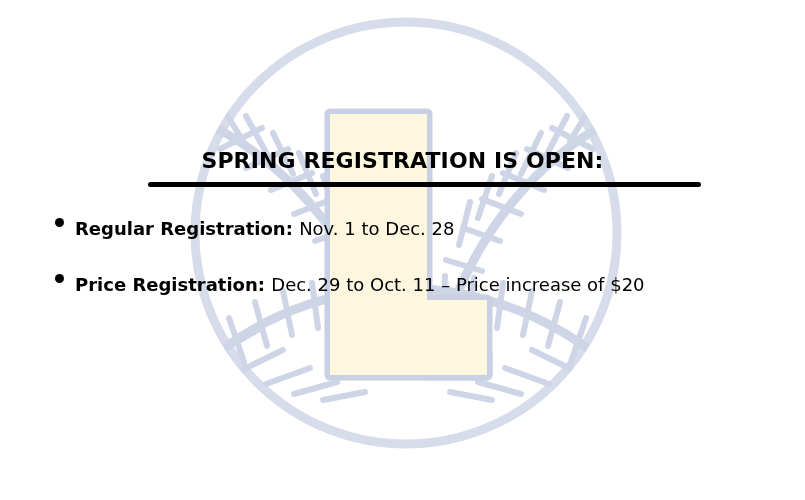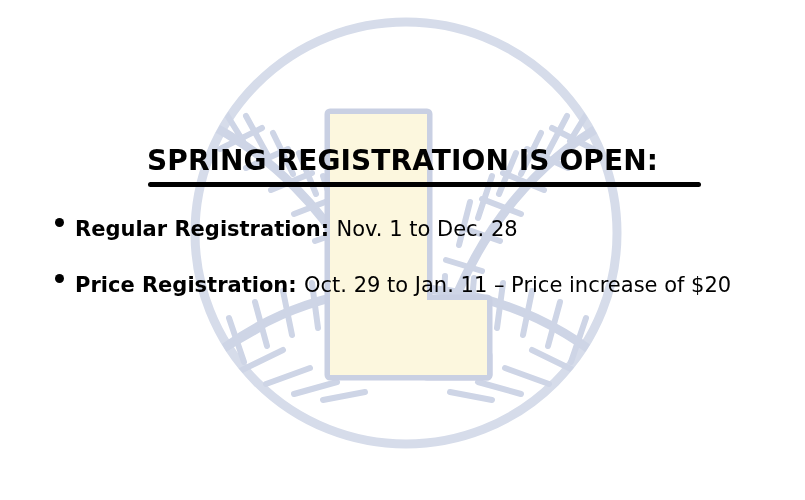--- a/index.html
+++ b/index.html
@@ -33,21 +33,21 @@
   #title-block {
     position: absolute;
     left: 0;
     top: 142px;
     width: 805px;
     text-align: center;
   }
   #page-title {
     font-family: "DejaVu Sans", "Liberation Sans", sans-serif;
     font-weight: bold;
-    font-size: 28px;
+    font-size: 22px;
     letter-spacing: 0.1px;
     color: #000000;
     line-height: 38px;
     white-space: nowrap;
   }
   #title-underline {
     position: absolute;
     left: 148px;
     top: 182px;
     width: 553px;
@@ -73,21 +73,21 @@
     flex: 0 0 auto;
     width: 9px;
     height: 9px;
     border-radius: 50%;
     background: #000000;
     margin-top: 4px;
     margin-right: 11px;
   }
   .bullet-text {
     font-family: "DejaVu Sans", "Liberation Sans", sans-serif;
-    font-size: 21px;
+    font-size: 18px;
     line-height: 30px;
     color: #000000;
   }
   .bullet-label {
     font-weight: bold;
   }
   .bullet-value {
     font-weight: normal;
   }
 </style>
@@ -198,18 +198,18 @@
 
   <div id="bullet-list">
 
     <div class="bullet-row">
       <span class="bullet-marker"></span>
       <span class="bullet-text"><span class="bullet-label">Regular Registration: </span><span class="bullet-value">Nov. 1 to Dec. 28</span></span>
     </div>
 
     <div class="bullet-row">
       <span class="bullet-marker"></span>
-      <span class="bullet-text"><span class="bullet-label">Price Registration: </span><span class="bullet-value">Oct. 29 to Jan. 11 – Price increase of $20</span></span>
+      <span class="bullet-text"><span class="bullet-label">Price Registration: </span><span class="bullet-value">Dec. 29 to Oct. 11 – Price increase of $20</span></span>
     </div>
 
   </div>
 
 </div>
 
 </body></html>

